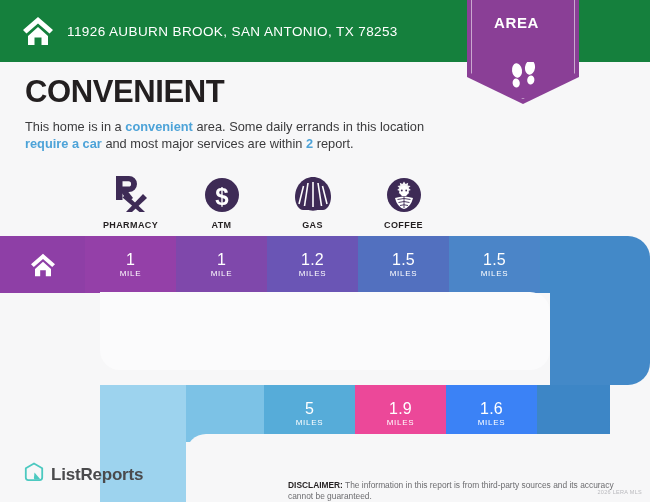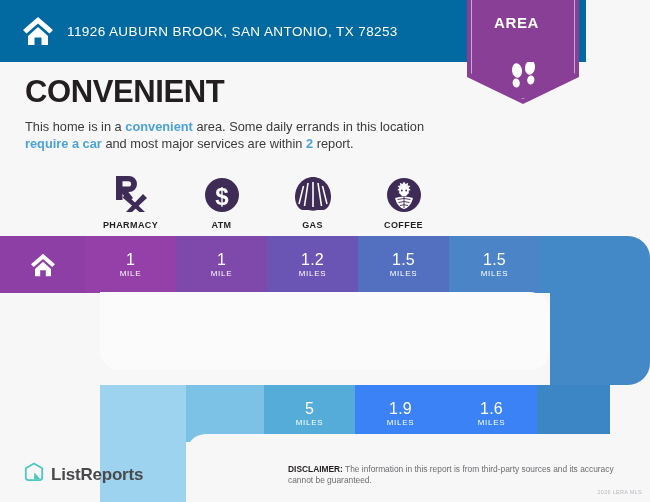--- a/index.html
+++ b/index.html
@@ -12,22 +12,22 @@
   #page {
     position: relative;
     width: 650px; height: 502px;
     background: #f7f7f8;
     overflow: hidden;
   }
 
   
   #header {
     position: absolute; left: 0; top: 0;
-    width: 586px; height: 62px;
-    background: #0369a1;
+    width: 650px; height: 62px;
+    background: #15803d;
     display: flex; align-items: center;
   }
   #home-icon-header {
     margin-left: 21px; width: 34px; height: 34px;
     display: flex; align-items: center; justify-content: center;
   }
   #header-address {
     margin-left: 12px;
     color: #ffffff;
     font-size: 13.5px;
@@ -189,21 +189,21 @@
   #logo {
     position: absolute; left: 24px; top: 462px;
     display: flex; align-items: center; gap: 7px;
     z-index: 30;
     font-weight: bold;
   }
   #logo-text {
     font-size: 17px; color: #4a4a4c; letter-spacing: -0.2px;
   }
   #disclaimer {
-    position: absolute; left: 288px; top: 464px;
+    position: absolute; left: 288px; top: 480px;
     width: 350px;
     font-size: 8.4px; line-height: 11px;
     color: #6d6d70;
     z-index: 30;
   }
   #disclaimer b { color: #231f20; }
   #copyright {
     position: absolute; right: 8px; top: 489px;
     font-size: 5.5px; color: #b9b9bd;
     letter-spacing: 0.3px;
@@ -391,21 +391,21 @@
     <div id="elbow-left"></div>
 
     <div id="bar2-left-cap"></div>
     <div id="bar2" class="bar">
       <div class="seg" style="background:#9dd3ee; width:86px;"></div>
       <div class="seg" style="background:#7cc2e6; width:78px;"></div>
       <div class="seg" style="background:#56acd9;">
         <div class="num">5</div>
         <div class="unit">MILES</div>
       </div>
-      <div class="seg" style="background:#3b82f6;">
+      <div class="seg" style="background:#ec4899;">
         <div class="num">1.9</div>
         <div class="unit">MILES</div>
       </div>
       <div class="seg" style="background:#3b82f6;">
         <div class="num">1.6</div>
         <div class="unit">MILES</div>
       </div>
       <div class="seg" style="background:#3d86c6; width:73px;"></div>
     </div>
     <div id="bar2-right-cap"></div>

